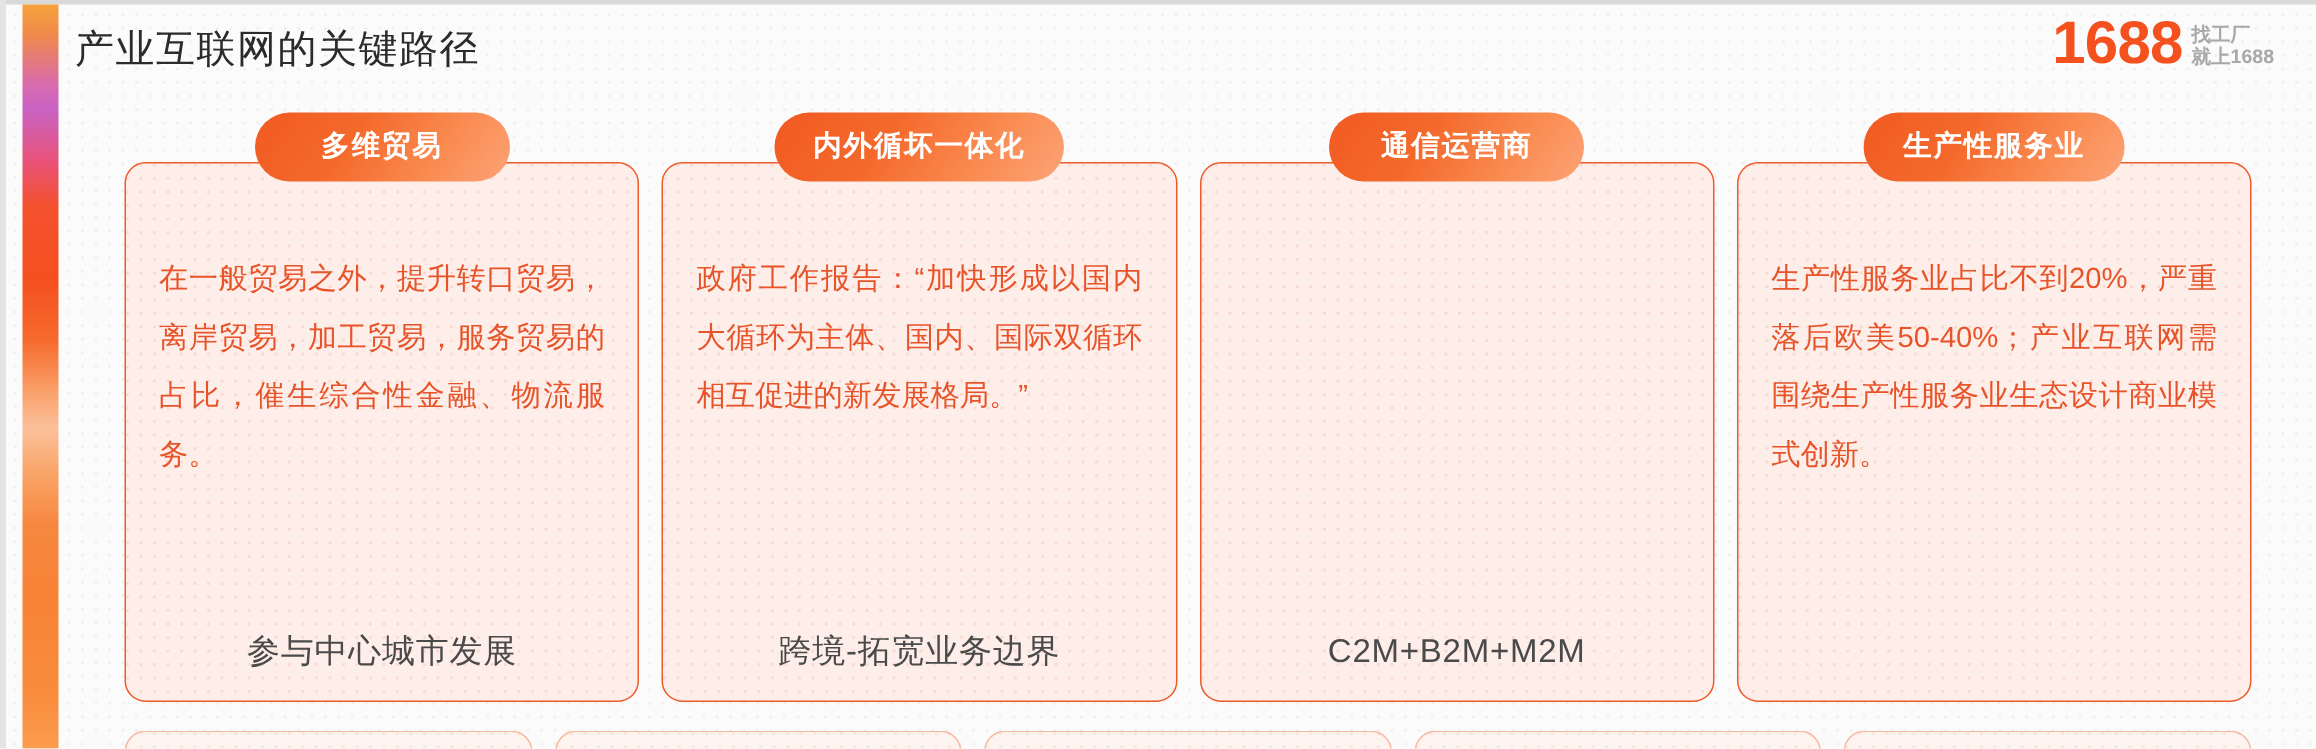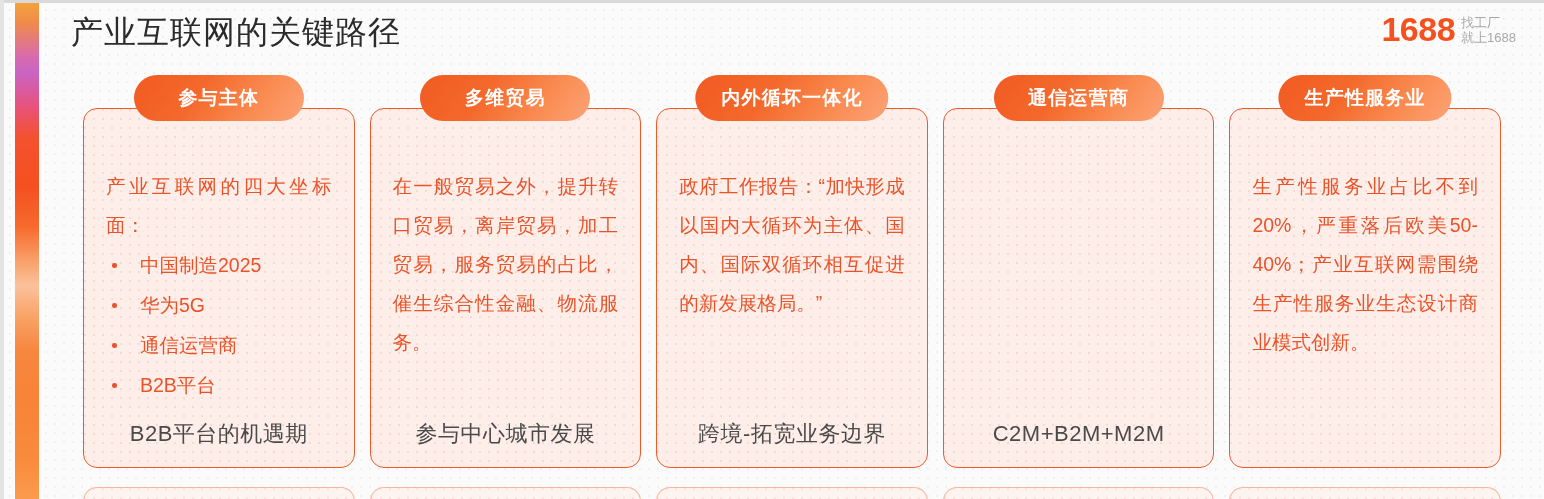--- a/index.html
+++ b/index.html
@@ -72,50 +72,49 @@
     position: absolute;
     left: 46px;
     top: 10px;
     width: 1480px;
     height: 48px;
   }
   #page-title {
     position: absolute;
     left: 4px;
     top: 2px;
-    font-size: 32px;
+    font-size: 26px;
     color: #2b2b2b;
     letter-spacing: 1px;
     line-height: 40px;
     white-space: nowrap;
-    margin-left: 21px;
   }
   #brand-logo {
     position: absolute;
     right: 10px;
     top: 2px;
     display: flex;
     align-items: center;
     gap: 6px;
   }
   #brand-number {
-    font-size: 34px;
+    font-size: 40px;
     font-weight: bold;
     color: #f4511e;
     letter-spacing: -0.5px;
     line-height: 34px;
   }
   #brand-slogan {
     display: flex;
     flex-direction: column;
     justify-content: center;
     color: #a8a8a8;
     font-size: 13px;
     line-height: 15px;
-    font-weight: normal;
+    font-weight: bold;
     padding-top: 2px;
   }
 
   
   #cards-row {
     position: absolute;
     left: 83px;
     top: 108px;
     width: 1418px;
     height: 360px;
@@ -243,33 +242,20 @@
       <span id="brand-number">1688</span>
       <span id="brand-slogan">
         <span>找工厂</span>
         <span>就上1688</span>
       </span>
     </div>
   </div>
 
   <div id="cards-row">
 
-    <div class="card">
-      <div class="card-badge">参与主体</div>
-      <div class="card-body">
-        <p class="body-para">产业互联网的四大坐标面：</p>
-        <ul class="bullet-list">
-          <li>中国制造2025</li>
-          <li>华为5G</li>
-          <li>通信运营商</li>
-          <li>B2B平台</li>
-        </ul>
-      </div>
-      <div class="card-footer">B2B平台的机遇期</div>
-    </div>
 
     <div class="card">
       <div class="card-badge">多维贸易</div>
       <div class="card-body">
         <p class="body-para justify-all">在一般贸易之外，提升转口贸易，离岸贸易，加工贸易，服务贸易的占比，催生综合性金融、物流服务。</p>
       </div>
       <div class="card-footer">参与中心城市发展</div>
     </div>
 
     <div class="card">

